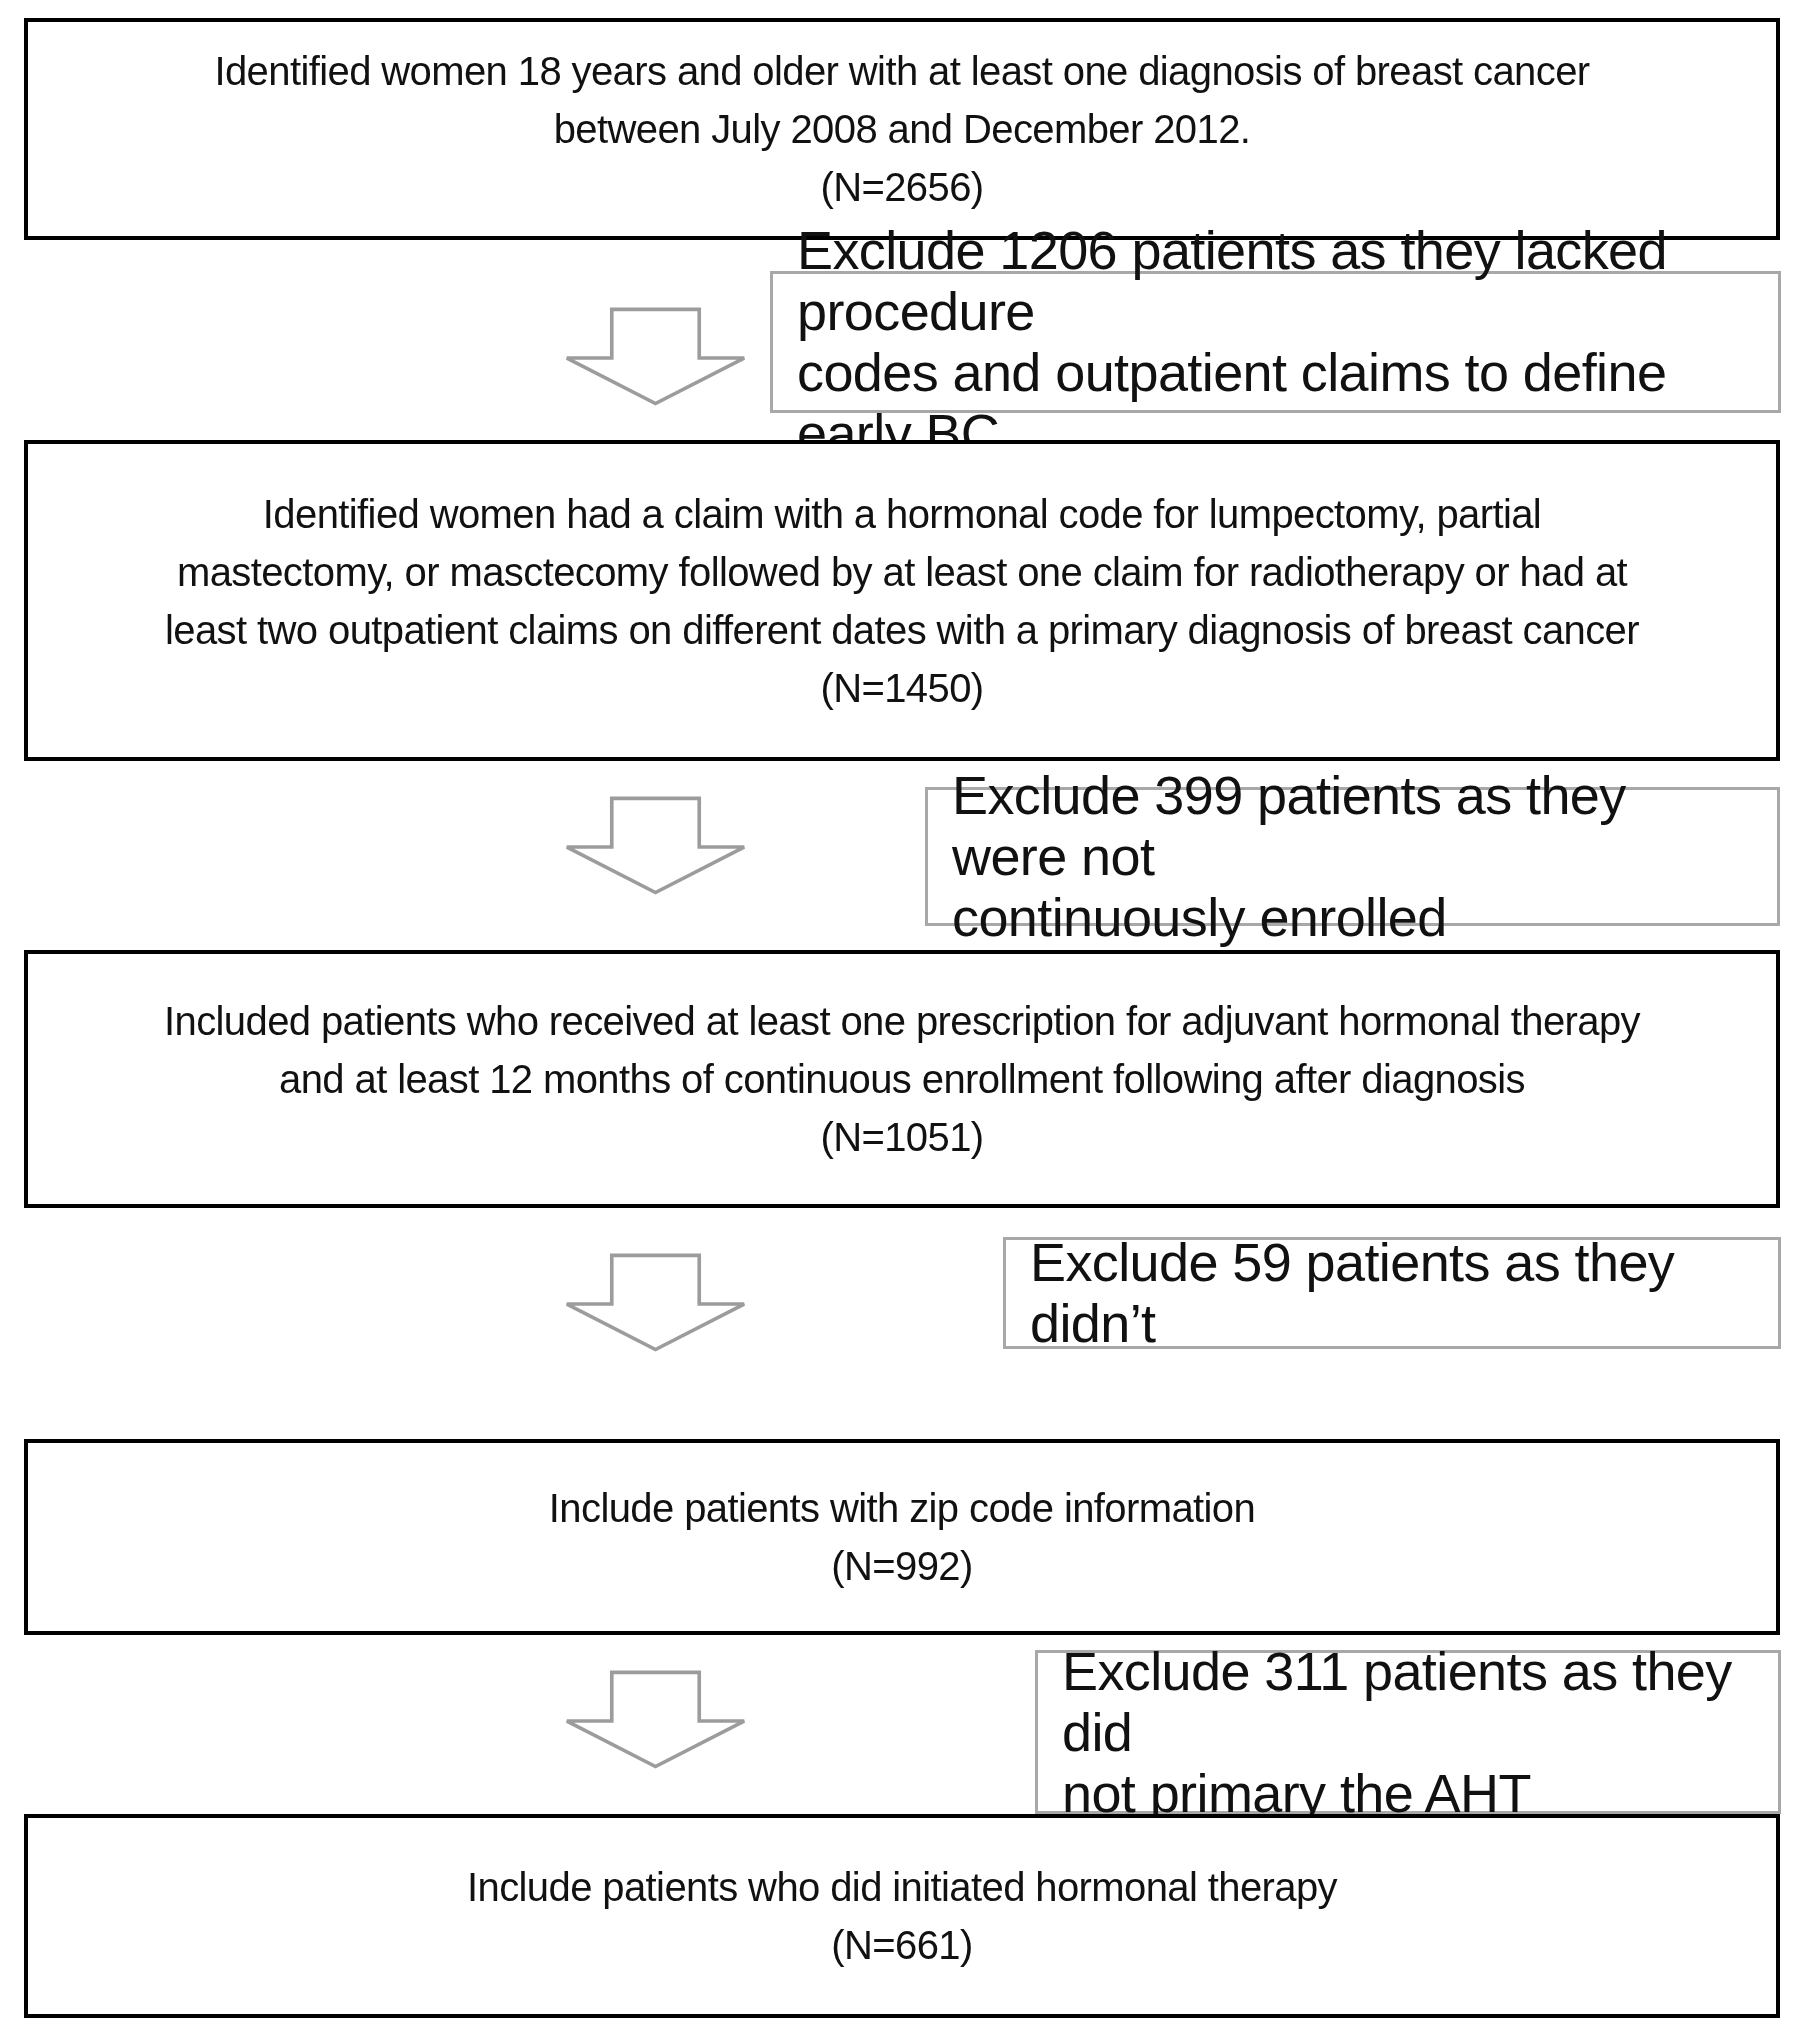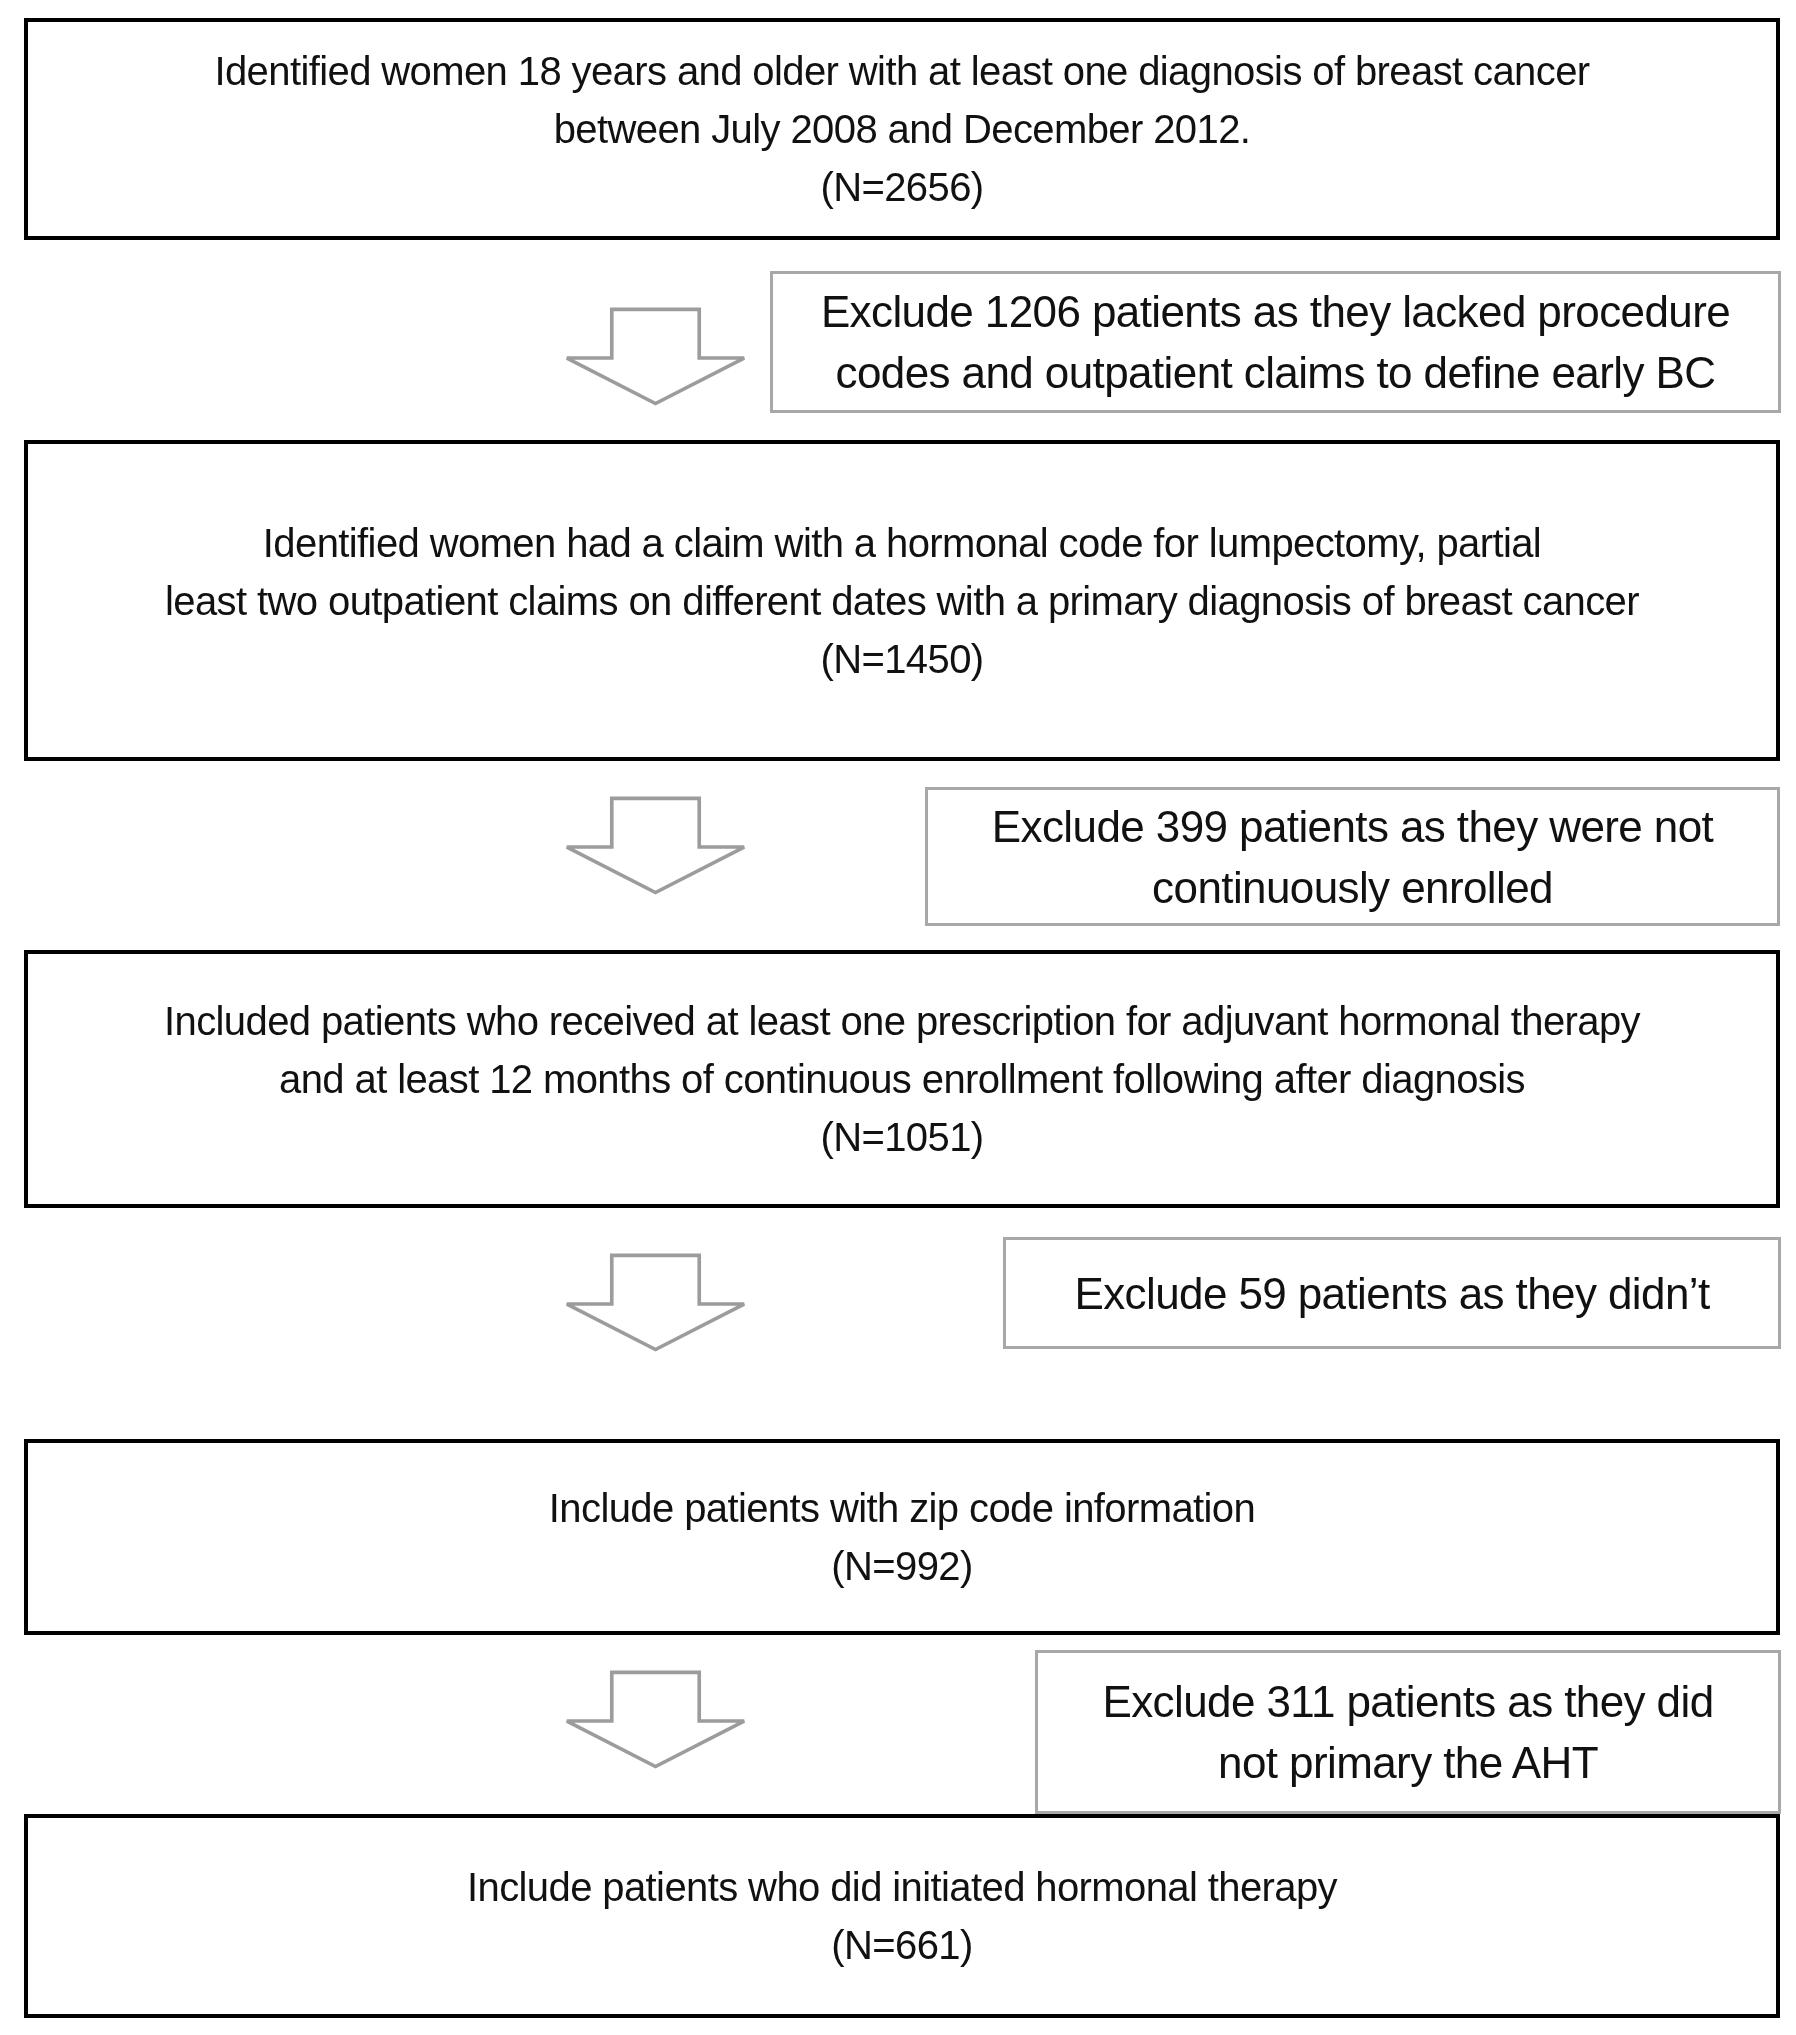--- a/index.html
+++ b/index.html
@@ -37,22 +37,22 @@
   .excl-box {
     position: absolute;
     box-sizing: border-box;
     border: 3.7px solid #a8a8a8;
     background: #ffffff;
     display: flex;
     align-items: center;
     justify-content: center;
   }
   .excl-box .lines {
-    text-align: center;
-    font-size: 44px;
+    text-align: left;
+    font-size: 54px;
     line-height: 61px;
     letter-spacing: -0.6px;
     width: 100%;
     padding: 0 24px;
   }
   .arrow {
     position: absolute;
     left: 564px;
     width: 183px;
     height: 99px;
@@ -97,20 +97,21 @@
   <div class="excl-box" id="ex1">
     <div class="lines">
       <div class="line">Exclude 1206 patients as they lacked procedure</div>
       <div class="line">codes and outpatient claims to define early BC</div>
     </div>
   </div>
 
   <div class="main-box" id="mb2">
     <div class="lines">
       <div class="line">Identified women had a claim with a hormonal code for lumpectomy, partial</div>
+      <div class="line">mastectomy, or masctecomy followed by at least one claim for radiotherapy or had at</div>
       <div class="line">least two outpatient claims on different dates with a primary diagnosis of breast cancer</div>
       <div class="line">(N=1450)</div>
     </div>
   </div>
 
   <div class="arrow" id="ar2">
     <svg viewBox="0 0 300 163" width="183" height="99">
       <polygon points="78,4 222,4 222,84 296,84 150,159 4,84 78,84" fill="#ffffff" stroke="#9c9c9c" stroke-width="6" stroke-linejoin="miter"></polygon>
     </svg>
   </div>

